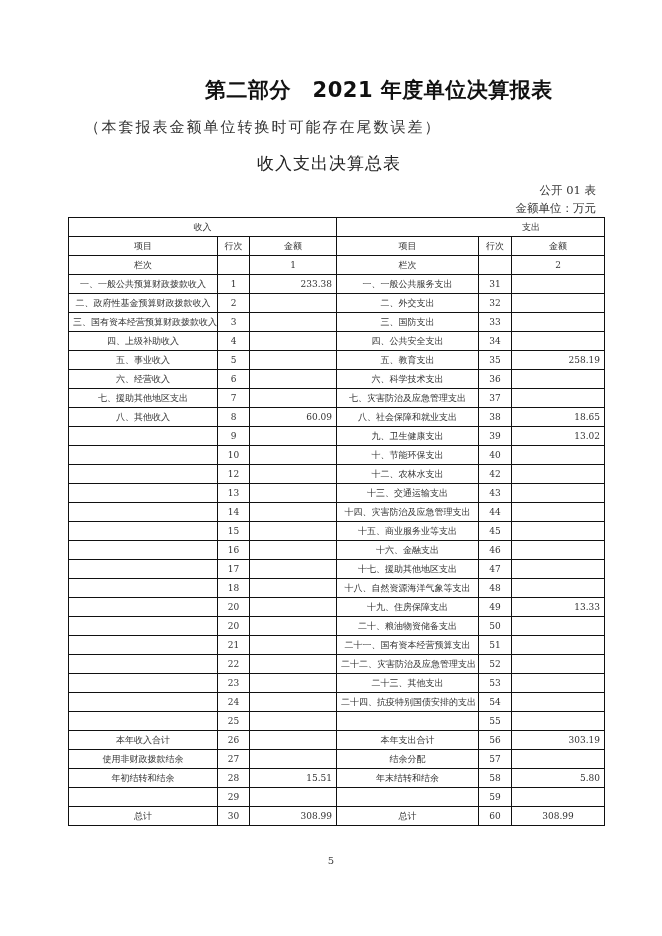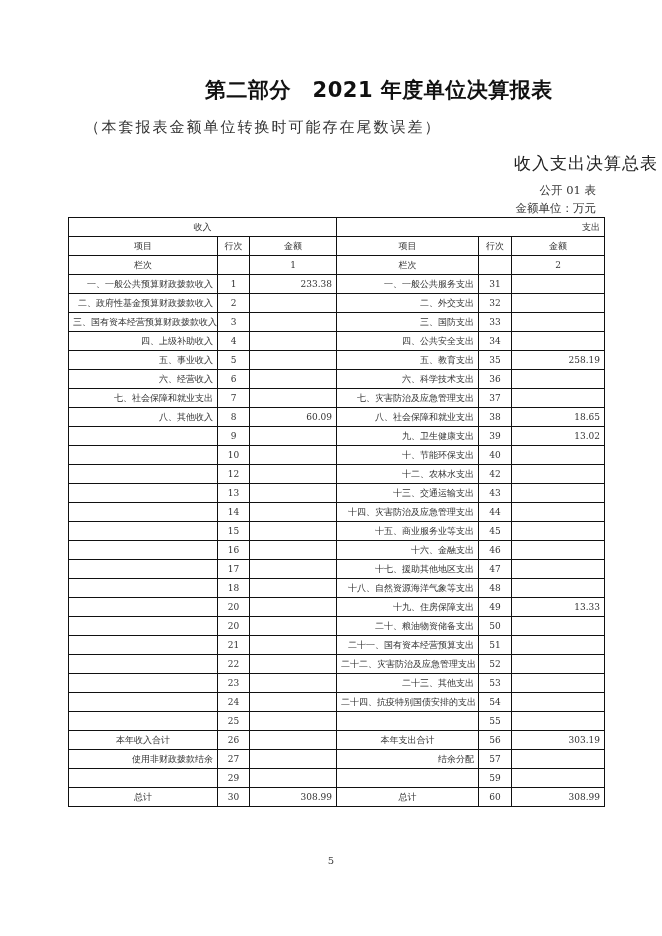--- a/index.html
+++ b/index.html
@@ -3,32 +3,32 @@
 <meta charset="utf-8">
 <style>
   html, body { margin: 0; padding: 0; background: #ffffff; }
   body { width: 662px; height: 936px; position: relative; overflow: hidden;
          font-family: "DejaVu Serif", "Liberation Serif", serif; color: #222; }
   .title { position: absolute; top: 76px; left: 0; width: 662px; text-align: center;
            font-family: "DejaVu Sans", "Liberation Sans", sans-serif; font-weight: bold;
            font-size: 21px; color: #111; letter-spacing: 0.5px; margin-left: 48px; }
   .subtitle { position: absolute; top: 118px; left: 0; width: 526px; text-align: center;
               font-size: 15px; color: #333; letter-spacing: 2px; }
-  .tabletitle { position: absolute; top: 152px; left: 0; width: 658px; text-align: right;
+  .tabletitle { position: absolute; top: 152px; left: 0; width: 658px; text-align: center;
                 font-size: 17px; color: #222; letter-spacing: 1px; }
   .meta { position: absolute; right: 66px; font-size: 11.5px; color: #333; text-align: center; }
   .meta1 { top: 183px; }
   .meta2 { top: 201px; }
   table { position: absolute; left: 68px; top: 217px; border-collapse: collapse;
           table-layout: fixed; width: 536px; }
   td { border: 1px solid #111; height: 18px; padding: 0 4px; font-size: 9px;
        line-height: 18px; white-space: nowrap; overflow: hidden; color: #333; }
   .c { text-align: center; }
   .r { text-align: right; }
-  .l { text-align: right; }
+  .l { text-align: center; }
   .pagenum { position: absolute; top: 855px; left: 0; width: 662px; text-align: center;
              font-size: 10px; color: #444; }
 </style>
 </head>
 <body>
 
 <div class="title">第二部分　2021 年度单位决算报表</div>
 <div class="subtitle">（本套报表金额单位转换时可能存在尾数误差）</div>
 <div class="tabletitle">收入支出决算总表</div>
 <div class="meta meta1">公开 01 表</div>
@@ -106,21 +106,21 @@
       </tr>
       <tr>
         <td class="l">六、经营收入</td>
         <td class="c">6</td>
         <td class="r"></td>
         <td class="l">六、科学技术支出</td>
         <td class="c">36</td>
         <td class="r"></td>
       </tr>
       <tr>
-        <td class="l">七、社会保障和就业支出</td>
+        <td class="l">七、援助其他地区支出</td>
         <td class="c">7</td>
         <td class="r"></td>
         <td class="l">七、灾害防治及应急管理支出</td>
         <td class="c">37</td>
         <td class="r"></td>
       </tr>
       <tr>
         <td class="l">八、其他收入</td>
         <td class="c">8</td>
         <td class="r">60.09</td>
@@ -266,20 +266,28 @@
       </tr>
       <tr>
         <td class="l">使用非财政拨款结余</td>
         <td class="c">27</td>
         <td class="r"></td>
         <td class="l">结余分配</td>
         <td class="c">57</td>
         <td class="r"></td>
       </tr>
       <tr>
+        <td class="l">年初结转和结余</td>
+        <td class="c">28</td>
+        <td class="r">15.51</td>
+        <td class="l">年末结转和结余</td>
+        <td class="c">58</td>
+        <td class="r">5.80</td>
+      </tr>
+      <tr>
         <td class="l"></td>
         <td class="c">29</td>
         <td class="r"></td>
         <td class="l"></td>
         <td class="c">59</td>
         <td class="r"></td>
       </tr>
       <tr>
         <td class="c">总计</td>
         <td class="c">30</td>

